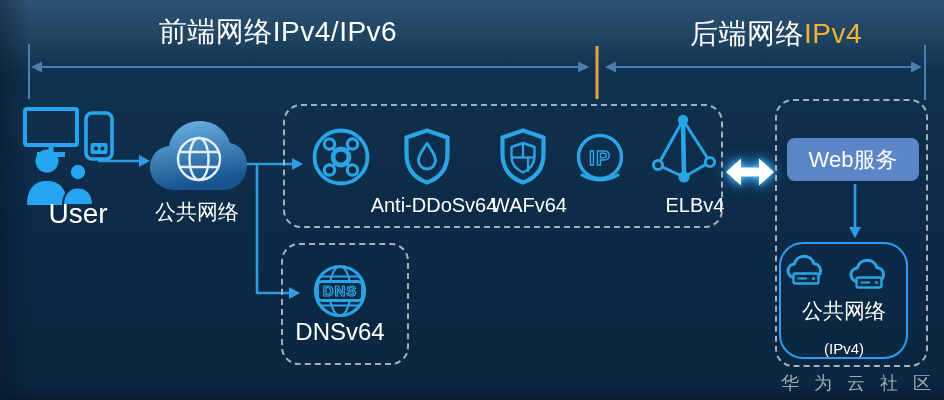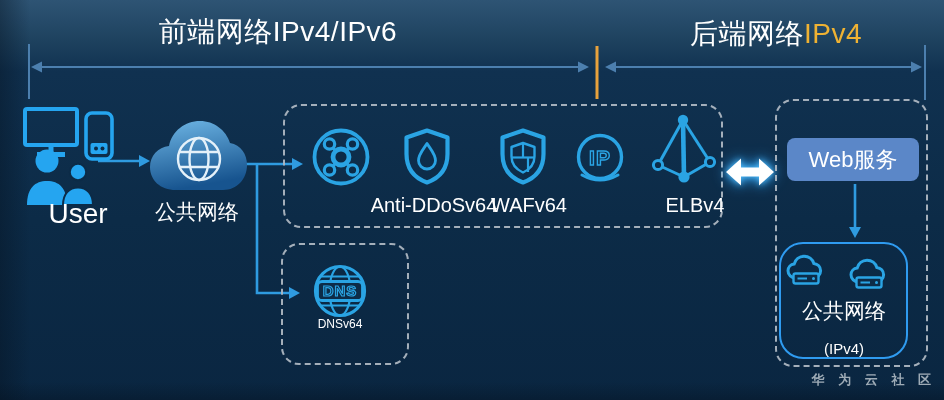--- a/index.html
+++ b/index.html
@@ -17,22 +17,22 @@
   .lbl{position:absolute;transform:translateX(-50%);color:#fff;font-weight:400;
        text-align:right;white-space:nowrap;line-height:1.15;}
   .title{font-size:28px;letter-spacing:.5px;}
   .svc{font-size:20px;top:194px;}
   .hl{color:#EFB233;}
   .dashed{position:absolute;border:2px dashed rgba(173,183,193,.95);border-radius:18px;box-sizing:border-box;}
   #internal-box{position:absolute;border:2.5px solid #2F9BF0;border-radius:24px;box-sizing:border-box;}
   #web-btn{position:absolute;left:787px;top:138px;width:132px;height:43px;border-radius:8px;
            background:#5B87C8;display:flex;align-items:center;justify-content:center;
            color:#fff;font-size:22px;font-weight:500;}
-  #watermark{position:absolute;right:8px;top:371px;font-size:13px;letter-spacing:5px;
-             color:#AFBAC3;font-weight:700;opacity:.9;}
+  #watermark{position:absolute;right:8px;top:371px;font-size:18px;letter-spacing:5px;
+             color:#AFBAC3;font-weight:400;opacity:.9;}
   svg{display:block;overflow:visible;}
   .glow{filter:drop-shadow(0 0 3px #55C2FF) drop-shadow(0 0 7px #2FA8FF);}
 </style>
 </head>
 <body>
 
 <div class="stage">
 
   <svg class="abs" style="left:0;top:0" width="944" height="400" viewBox="0 0 944 400">
     <g stroke="#4C7FAE" stroke-width="2" fill="#4C7FAE">
@@ -171,21 +171,21 @@
   <svg class="abs" style="left:312px;top:263px" width="56" height="56" viewBox="0 0 56 56">
     <g stroke="#2AA4E4" fill="none">
       <circle cx="28" cy="28" r="24.5" stroke-width="3.2"></circle>
       <ellipse cx="28" cy="28" rx="10.5" ry="24.5" stroke-width="2.2"></ellipse>
       <line x1="8.5" y1="13.5" x2="47.5" y2="13.5" stroke-width="2.2"></line>
       <line x1="8.5" y1="42.5" x2="47.5" y2="42.5" stroke-width="2.2"></line>
       <rect x="5.5" y="18.5" width="45" height="19" rx="4.5" stroke-width="2.8" fill="#0D2C48"></rect>
       <text x="28" y="33" text-anchor="middle" font-family="Liberation Sans, sans-serif" font-size="15" font-weight="bold" letter-spacing="1" stroke-width="1.2">DNS</text>
     </g>
   </svg>
-  <div class="lbl" style="left:340px;top:318px;font-size:12px">DNSv64</div>
+  <div class="lbl" style="left:340px;top:318px;font-size:24px">DNSv64</div>
 
   <svg class="abs glow" style="left:724px;top:152px" width="52" height="40" viewBox="0 0 52 40">
     <polygon points="2,20 17,6.5 17,15.5 35,15.5 35,6.5 50,20 35,33.5 35,24.5 17,24.5 17,33.5" fill="#FFFFFF"></polygon>
   </svg>
 
   <div class="dashed" style="left:775px;top:99px;width:153px;height:268px"></div>
 
   <div id="web-btn">
     <span>Web服务</span>
   </div>

